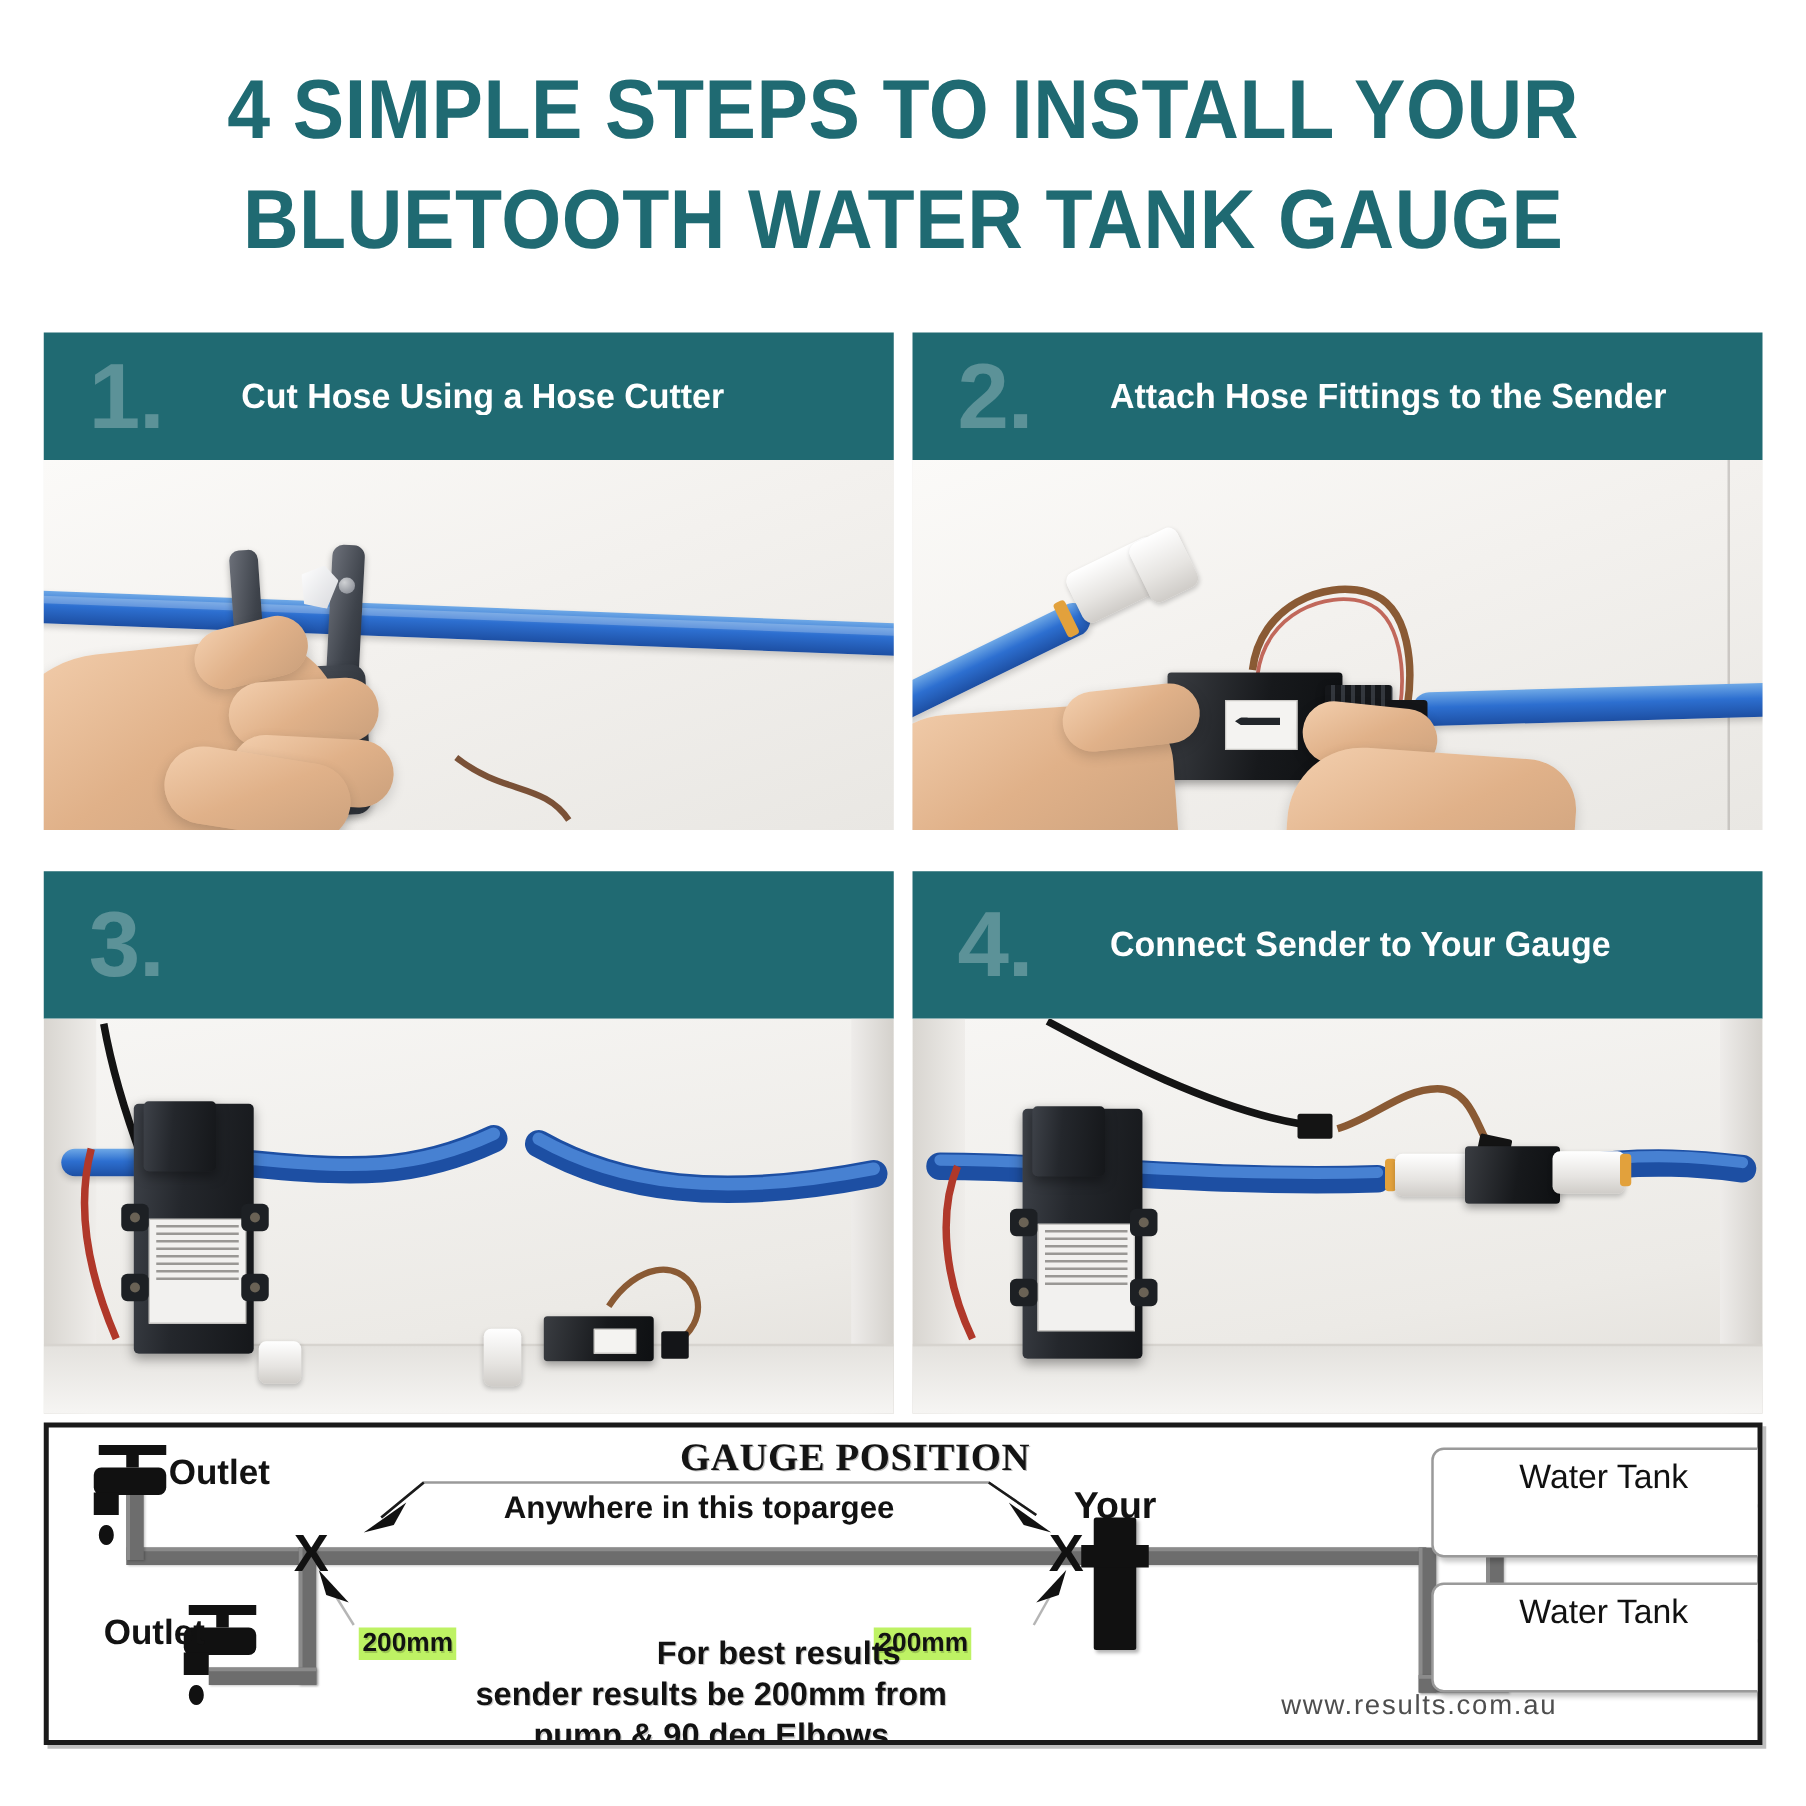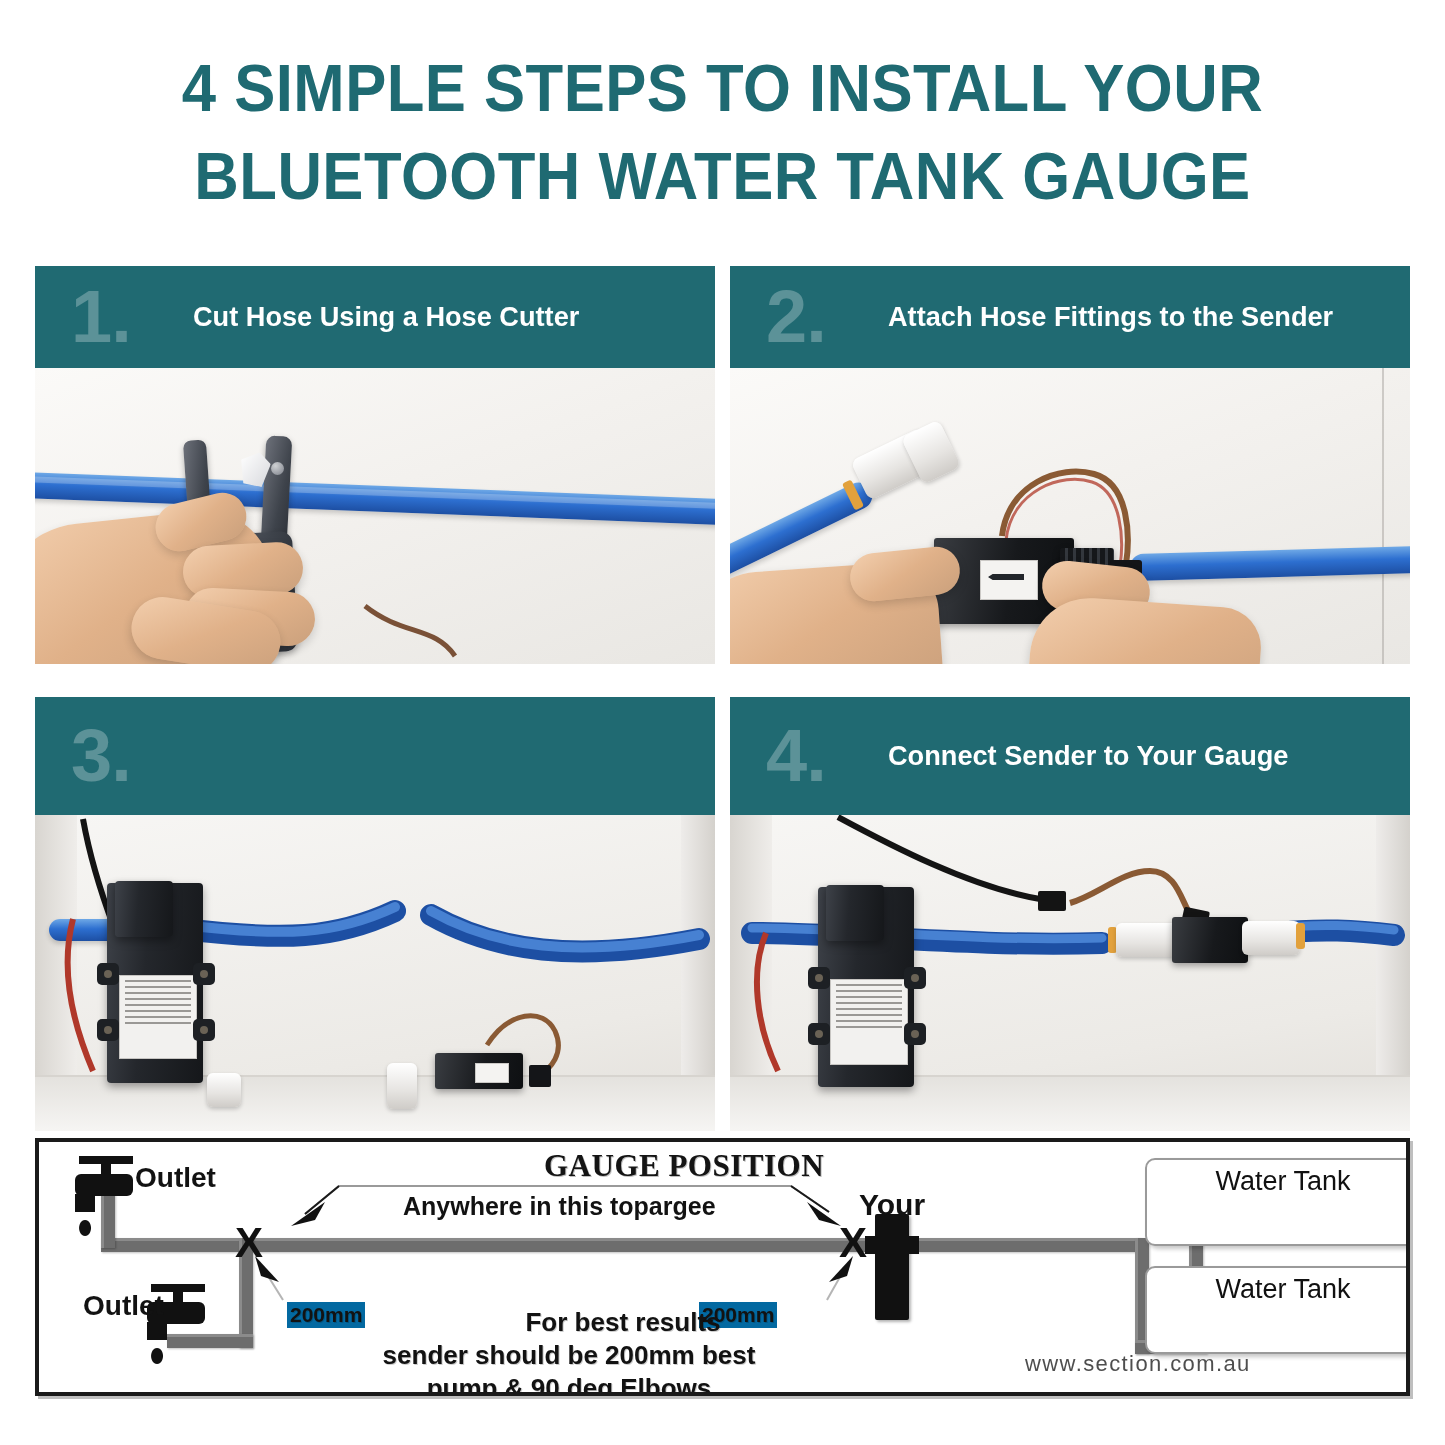--- a/index.html
+++ b/index.html
@@ -258,21 +258,21 @@
     color: #121212;
     text-align: center;
     text-shadow: 1px 1px 0 rgba(0,0,0,0.2);
   }
   .dim-chip {
     position: absolute;
     font-family: "Liberation Sans", sans-serif;
     font-weight: bold;
     font-size: 21px;
     color: #121212;
-    background: #0369a1;
+    background: #bef264;
     padding: 1px 3px;
     text-shadow: 1px 1px 0 rgba(0,0,0,0.18);
   }
   .tank {
     position: absolute;
     width: 276px;
     height: 88px;
     border: 2px solid #9a9a9a;
     border-radius: 10px;
     background: #ffffff;
@@ -560,26 +560,26 @@
     <div class="dg-label" style="left:96px;top:20px;font-size:28px;">Outlet</div>
     <div class="dg-label" style="left:44px;top:148px;font-size:28px;">Outlet</div>
     <div class="dg-label" style="left:364px;top:50px;font-size:25px;">Anywhere in this topargee</div>
     <div class="dg-label" style="left:820px;top:46px;font-size:30px;">Your</div>
 
     <div class="dim-chip" style="left:248px;top:160px;">200mm</div>
     <div class="dim-chip" style="left:660px;top:160px;">200mm</div>
 
     <div class="dg-note" style="left:250px;top:164px;width:560px;">
       <div style="margin-left:108px;">For best results</div>
-      <div>sender should be 200mm best</div>
+      <div>sender results be 200mm from</div>
       <div>pump &amp; 90 deg Elbows</div>
     </div>
 
     <div class="tank" style="left:1106px;top:16px;">
       <div class="tank-label">Water Tank</div>
     </div>
     <div class="tank" style="left:1106px;top:124px;">
       <div class="tank-label">Water Tank</div>
     </div>
 
-    <div class="url">www.section.com.au</div>
+    <div class="url">www.results.com.au</div>
   </div>
 </div>
 
 </body></html>

